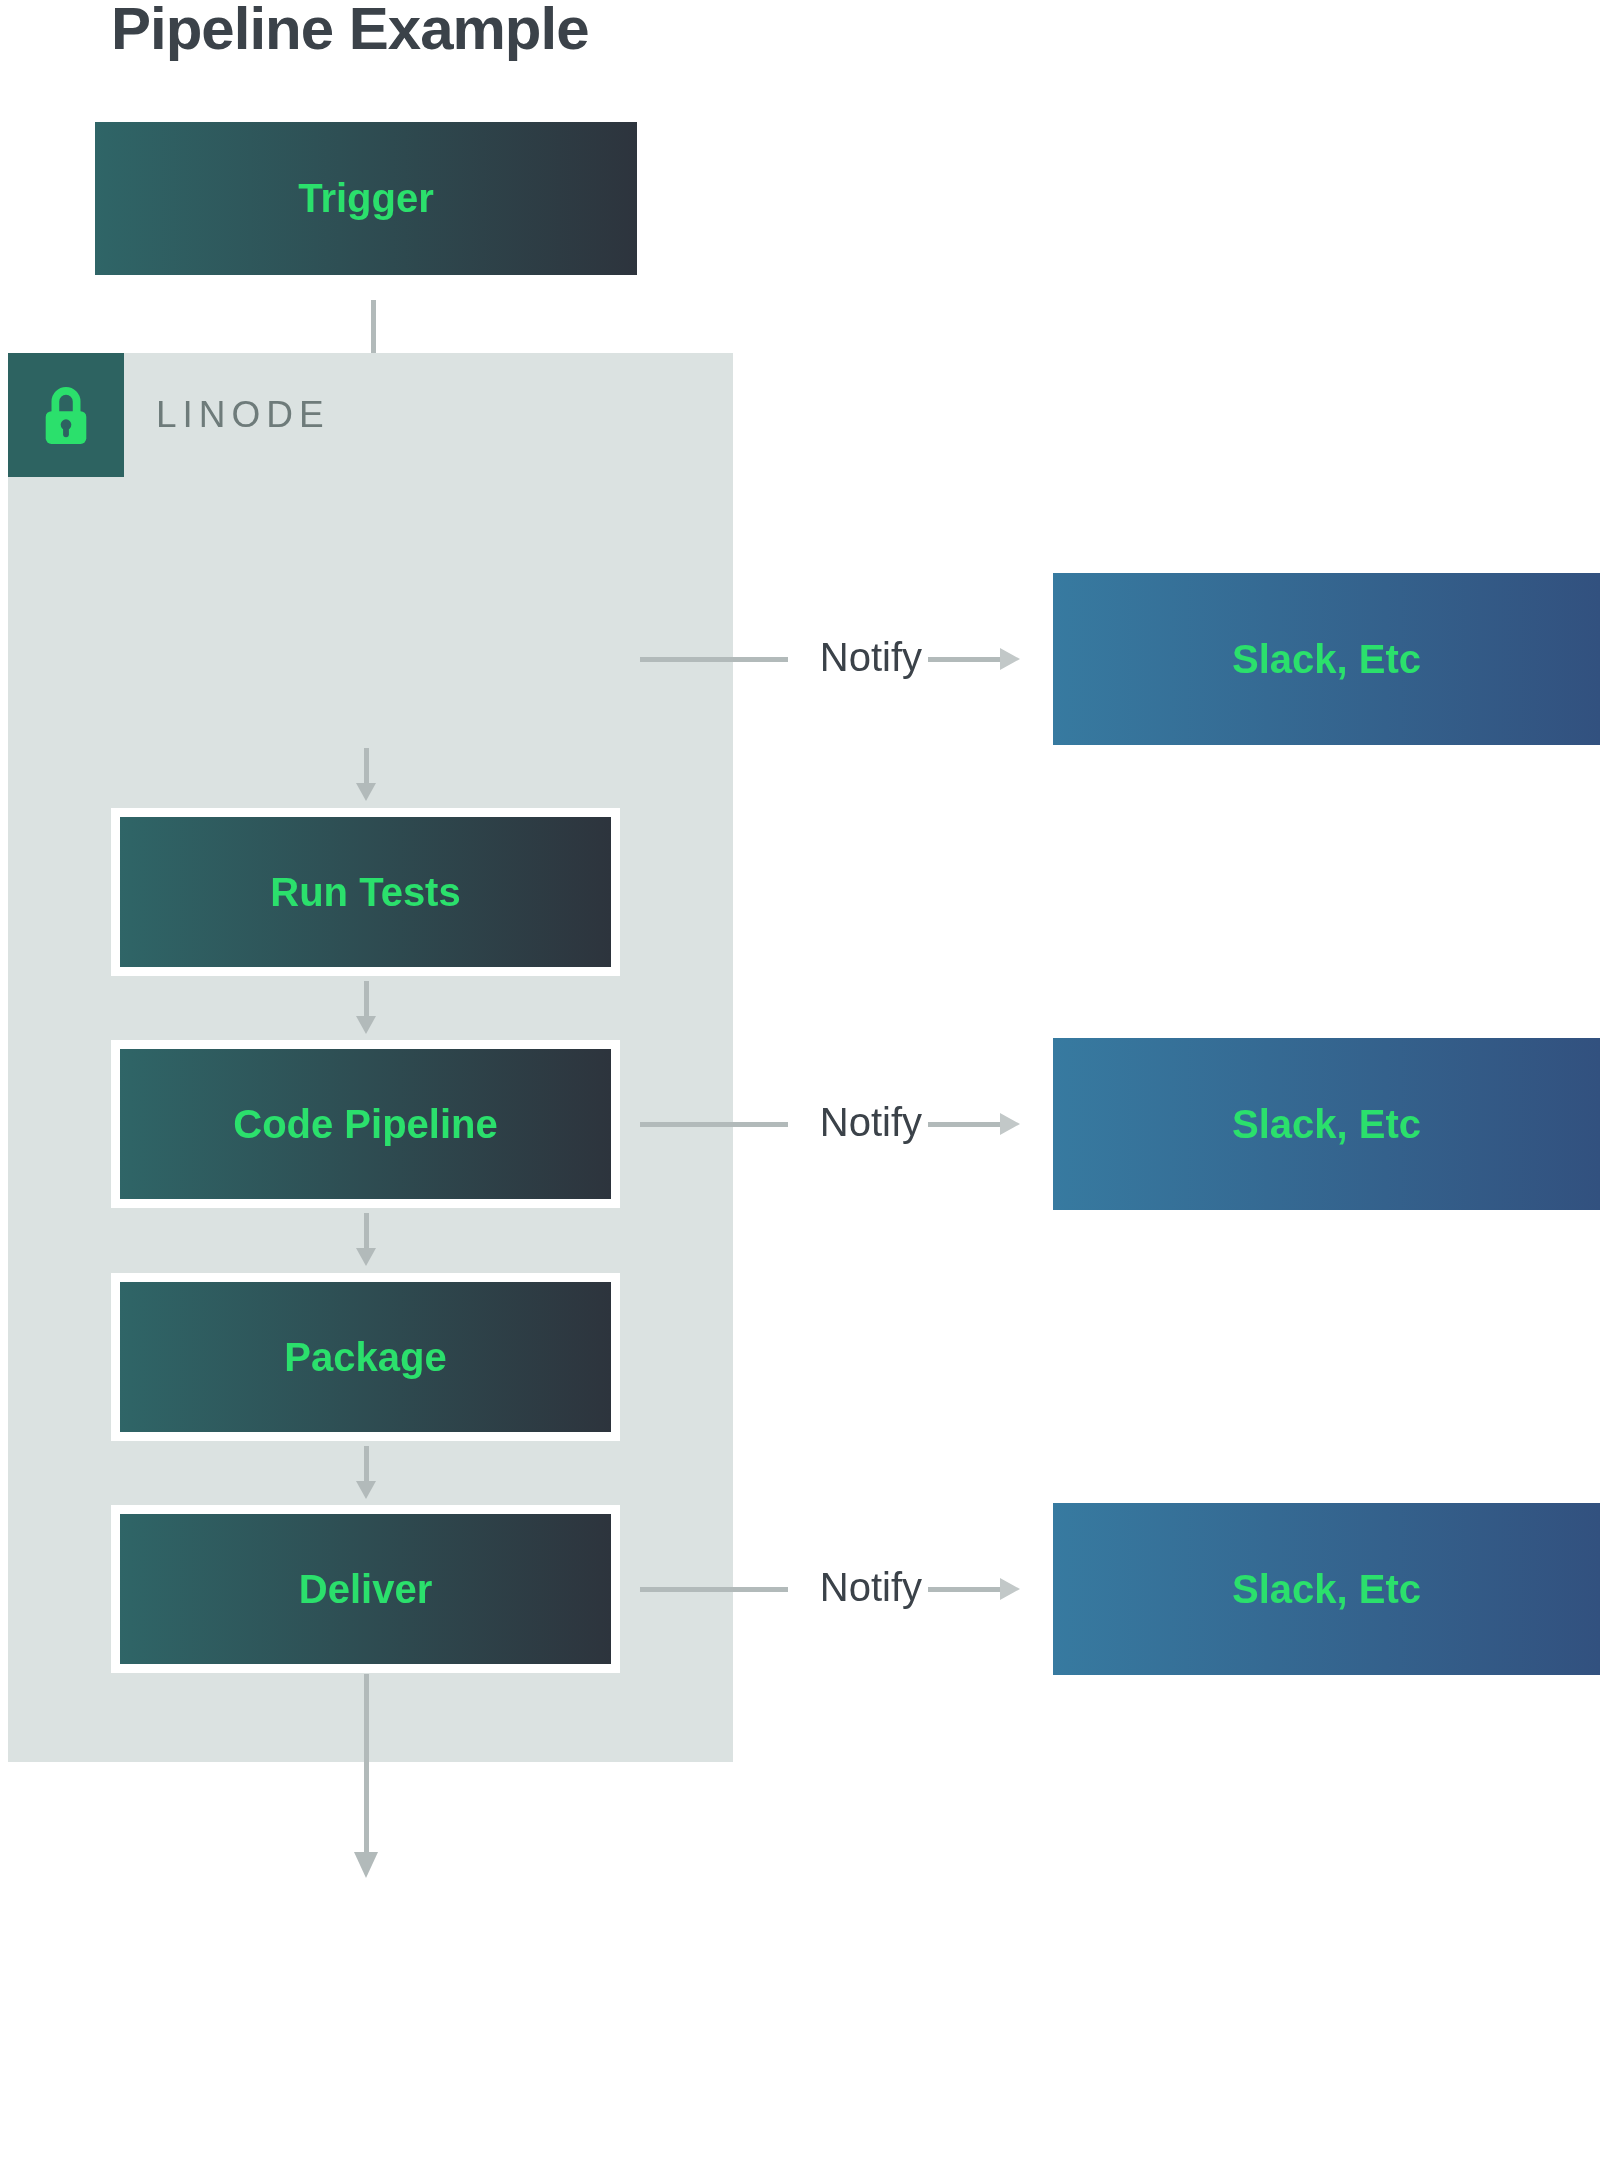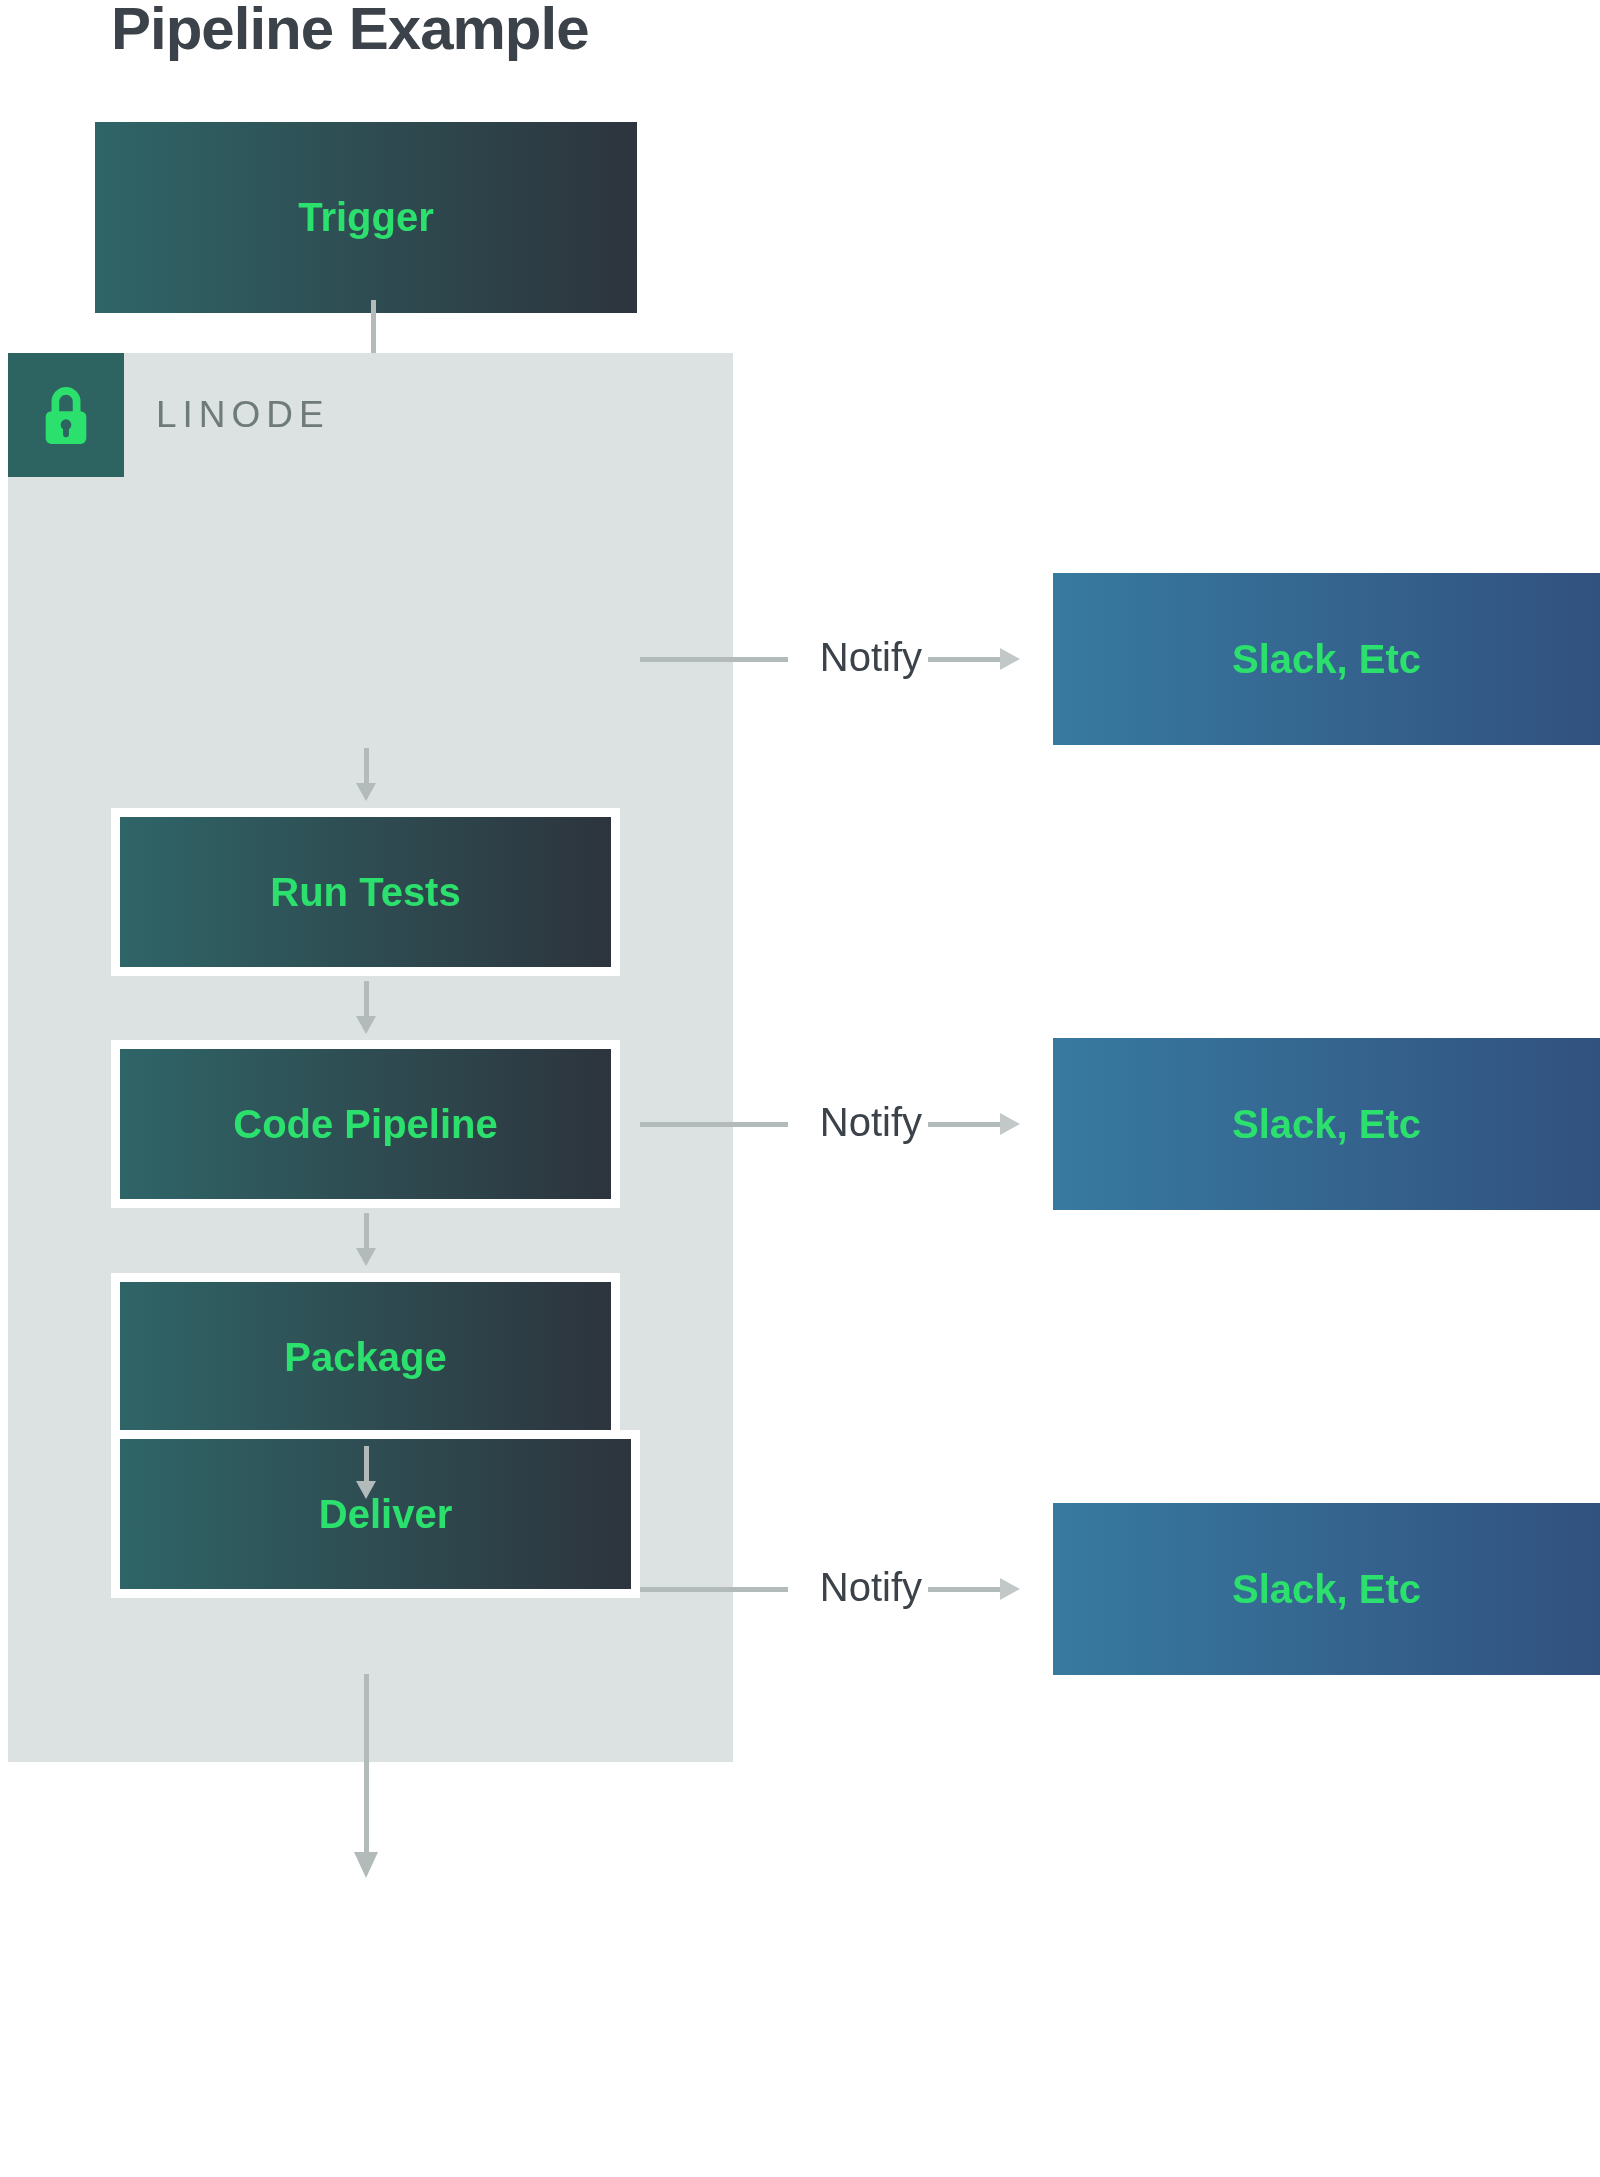--- a/index.html
+++ b/index.html
@@ -32,21 +32,21 @@
     letter-spacing:-1px;
   }
   .node-label{
     font-size:40px;
     font-weight:bold;
     color:var(--green);
   }
   .trigger-box{
     position:absolute;
     left:95px; top:122px;
-    width:542px; height:191px;
+    width:542px; height:153px;
     background:linear-gradient(to right,var(--stage-a),var(--stage-b));
     display:flex; align-items:center; justify-content:center;
   }
   .linode-container{
     position:absolute;
     left:8px; top:353px;
     width:725px; height:1409px;
     background:var(--linode-bg);
   }
   .lock-badge{
@@ -158,21 +158,21 @@
 
   <div class="stage-box" style="top:808px;">
     <span class="node-label">Run Tests</span>
   </div>
   <div class="stage-box" style="top:1040px;">
     <span class="node-label">Code Pipeline</span>
   </div>
   <div class="stage-box" style="top:1273px;">
     <span class="node-label">Package</span>
   </div>
-  <div class="stage-box" style="top:1430px;padding-left:20px;">
+  <div class="stage-box" style="top:1505px;">
     <span class="node-label">Deliver</span>
   </div>
 
   <div>
     <div class="varrow-shaft" style="left:364px;top:748px;height:36px;"></div>
     <div class="varrow-head small" style="left:356px;top:783px;"></div>
   </div>
   <div>
     <div class="varrow-shaft" style="left:364px;top:981px;height:36px;"></div>
     <div class="varrow-head small" style="left:356px;top:1016px;"></div>

